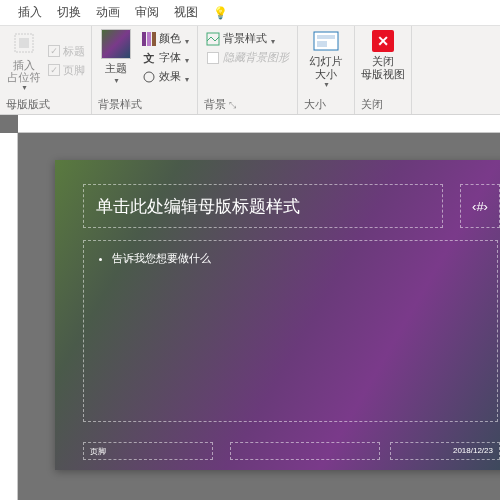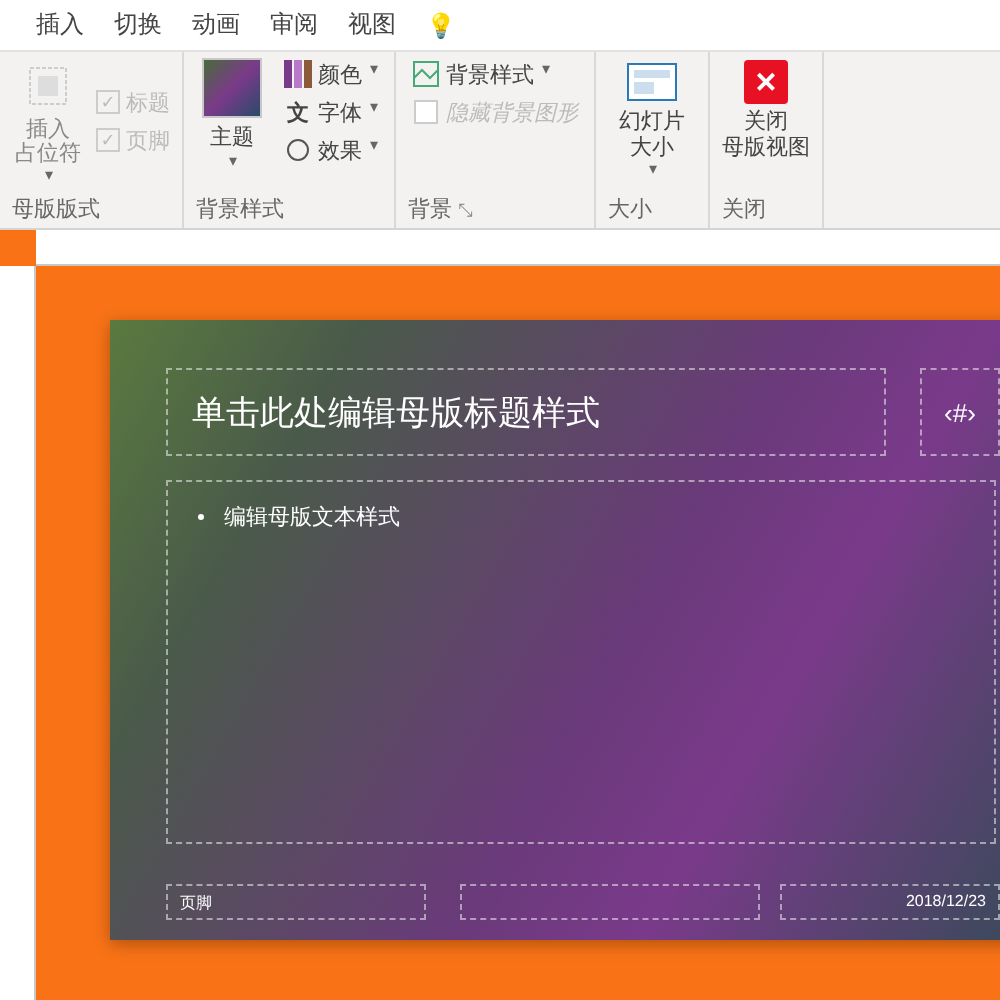--- a/index.html
+++ b/index.html
@@ -11,28 +11,28 @@
   .group { border-right: 1px solid #d9d9d9; padding: 3px 6px 2px; display: flex; flex-direction: column; justify-content: space-between; }
   .group-label { color: #666; font-size: 11px; padding-top: 2px; }
   .g-layout .top { display: flex; gap: 4px; }
   .bigbtn { display: flex; flex-direction: column; align-items: center; width: 36px; color: #888; }
   .bigbtn .icon { width: 28px; height: 28px; display: flex; align-items: center; justify-content: center; margin-bottom: 2px; }
   .chkcol { display: flex; flex-direction: column; gap: 4px; justify-content: center; color: #bbb; padding-left: 2px; }
   .chk { display: flex; align-items: center; gap: 3px; }
   .chk .box { width: 12px; height: 12px; border: 1px solid #ccc; display: inline-flex; align-items: center; justify-content: center; font-size: 9px; color: #bbb; }
   .theme-thumb { width: 30px; height: 30px; background: linear-gradient(135deg, #4a6b3a, #7a3a8a, #2a4a6a); border: 1px solid #c8c8c8; margin-bottom: 2px; }
   .vstack { display: flex; flex-direction: column; gap: 1px; }
-  .cmd { display: flex; align-items: flex-start; gap: 3px; color: #444; padding: 1px 2px; height: 18px; }
+  .cmd { display: flex; align-items: flex-end; gap: 3px; color: #444; padding: 1px 2px; height: 18px; }
   .cmd.disabled { color: #bbb; font-style: italic; }
   .cmd .ic { width: 14px; height: 14px; display: inline-flex; align-items: center; justify-content: center; }
   .dd { font-size: 8px; color: #666; margin-left: 1px; }
   .bigbtn2 { display: flex; flex-direction: column; align-items: center; width: 44px; color: #444; text-align: center; line-height: 1.15; }
   .bigbtn2 .ic2 { width: 28px; height: 24px; display: flex; align-items: center; justify-content: center; margin-bottom: 2px; }
   .close-x { width: 22px; height: 22px; background: #e81123; color: #fff; display: flex; align-items: center; justify-content: center; font-size: 14px; font-weight: bold; border-radius: 2px; }
-  .workspace { background: #f97316; height: 385px; position: relative; overflow: hidden; }
+  .workspace { background: #737373; height: 385px; position: relative; overflow: hidden; }
   .rulerH { position: absolute; left: 18px; top: 0; right: 0; height: 18px; background: #fff; border-bottom: 1px solid #c8c8c8; }
   .rulerV { position: absolute; left: 0; top: 18px; width: 18px; bottom: 0; background: #fff; border-right: 1px solid #c8c8c8; }
   .slide { position: absolute; left: 55px; top: 45px; width: 455px; height: 310px; background: linear-gradient(120deg, #5a7a3f 0%, #4a5a4a 20%, #6a3a7a 55%, #7a3a8a 70%, #3a4a5a 100%); box-shadow: 0 2px 8px rgba(0,0,0,0.3); color: #fff; }
   .ph { position: absolute; border: 1px dashed rgba(255,255,255,0.5); }
   .ph-title { left: 28px; top: 24px; width: 360px; height: 44px; padding: 10px 12px; font-size: 17px; }
   .ph-num { right: 10px; top: 24px; width: 40px; height: 44px; display: flex; align-items: center; justify-content: center; font-size: 13px; }
   .ph-body { left: 28px; top: 80px; width: 415px; height: 182px; padding: 10px 14px; font-size: 11px; }
   .ph-body ul { list-style: disc; padding-left: 14px; }
   .ph-body ul ul { list-style: disc; font-size: 10px; }
   .ph-footL { left: 28px; bottom: 10px; width: 130px; height: 18px; font-size: 8px; padding: 3px 6px; }
@@ -175,21 +175,21 @@
 <div class="workspace">
   <div class="rulerH"></div>
   <div class="rulerV"></div>
   <div class="slide">
     <div class="ph ph-title"><span>单击此处编辑母版标题样式</span></div>
     <div class="ph ph-num">
         <span>‹#›</span>
       </div>
     <div class="ph ph-body">
       <ul>
-        <li><span>编辑母版文本样式</span>
+        <li><span>告诉我您想要做什么</span>
         </li>
       </ul>
     </div>
     <div class="ph ph-footL"><span>页脚</span></div>
     <div class="ph ph-footC"></div>
     <div class="ph ph-footR"><span>2018/12/23</span></div>
   </div>
 </div>
 
 </body></html>

